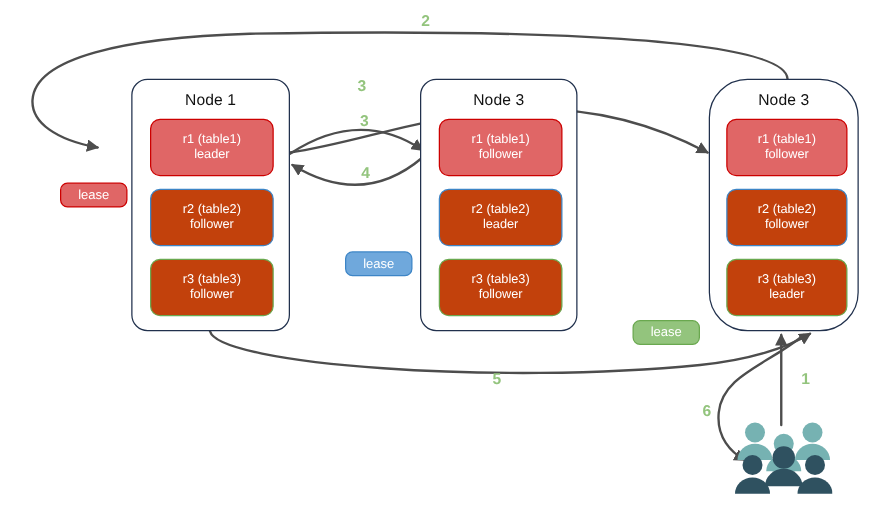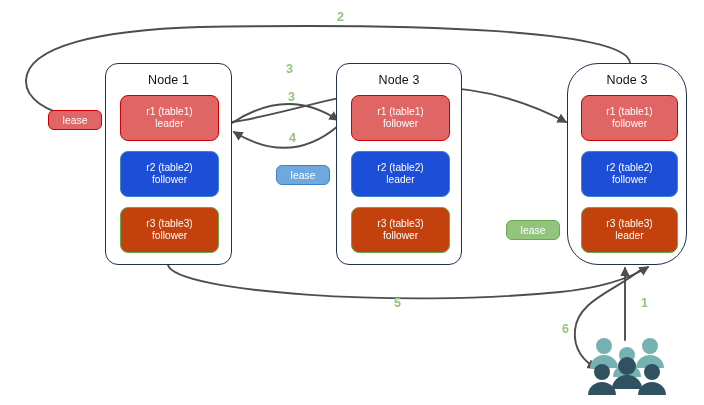--- a/index.html
+++ b/index.html
@@ -35,35 +35,36 @@
     font-size:10.2px;
     line-height:12.4px;
     display:flex;
     flex-direction:column;
     align-items:center;
     justify-content:center;
     text-align:center;
   }
   .replica .rname,.replica .rrole{display:block;white-space:nowrap;}
   .r-red{background:#e06666;border-color:#cc0000;}
-  .r-blue{background:#1d4ed8;border-color:#3d85c6;}
+  .r-blue{background:#c2410c;border-color:#3d85c6;}
   .r-green{background:#c2410c;border-color:#6aa84f;}
 
   .lease{
     position:absolute;
     box-sizing:border-box;
     border-radius:6px;
     border-width:1.5px;
     border-style:solid;
     color:#ffffff;
     font-size:10.4px;
     display:flex;
     align-items:center;
     justify-content:center;
     z-index:4;
+    margin-top:36px;
   }
   .lease-red{background:#e06666;border-color:#cc0000;}
   .lease-blue{background:#6fa8dc;border-color:#3d85c6;}
   .lease-green{background:#93c47d;border-color:#6aa84f;}
 
   .step{
     position:absolute;
     color:#93c47d;
     font-size:12.5px;
     font-weight:bold;

